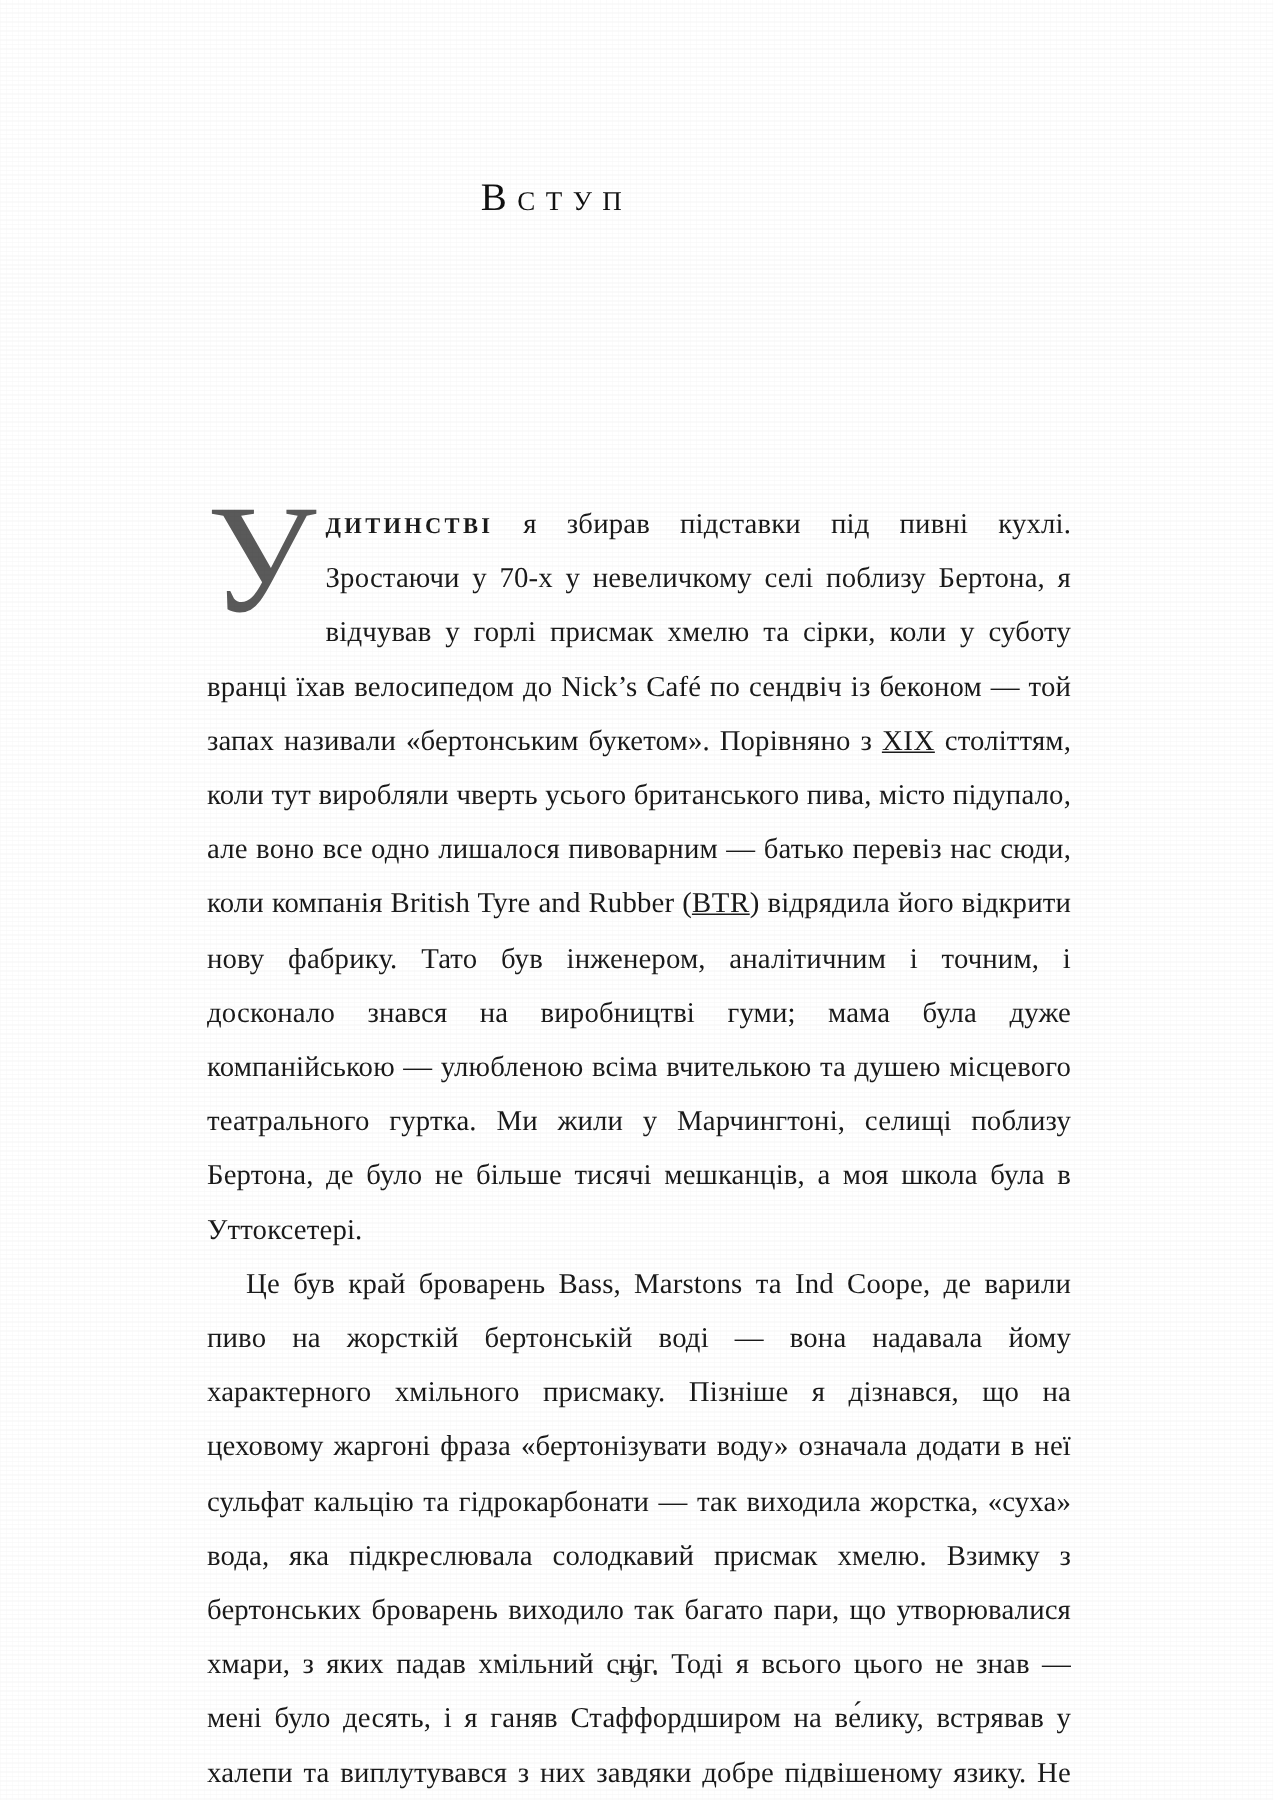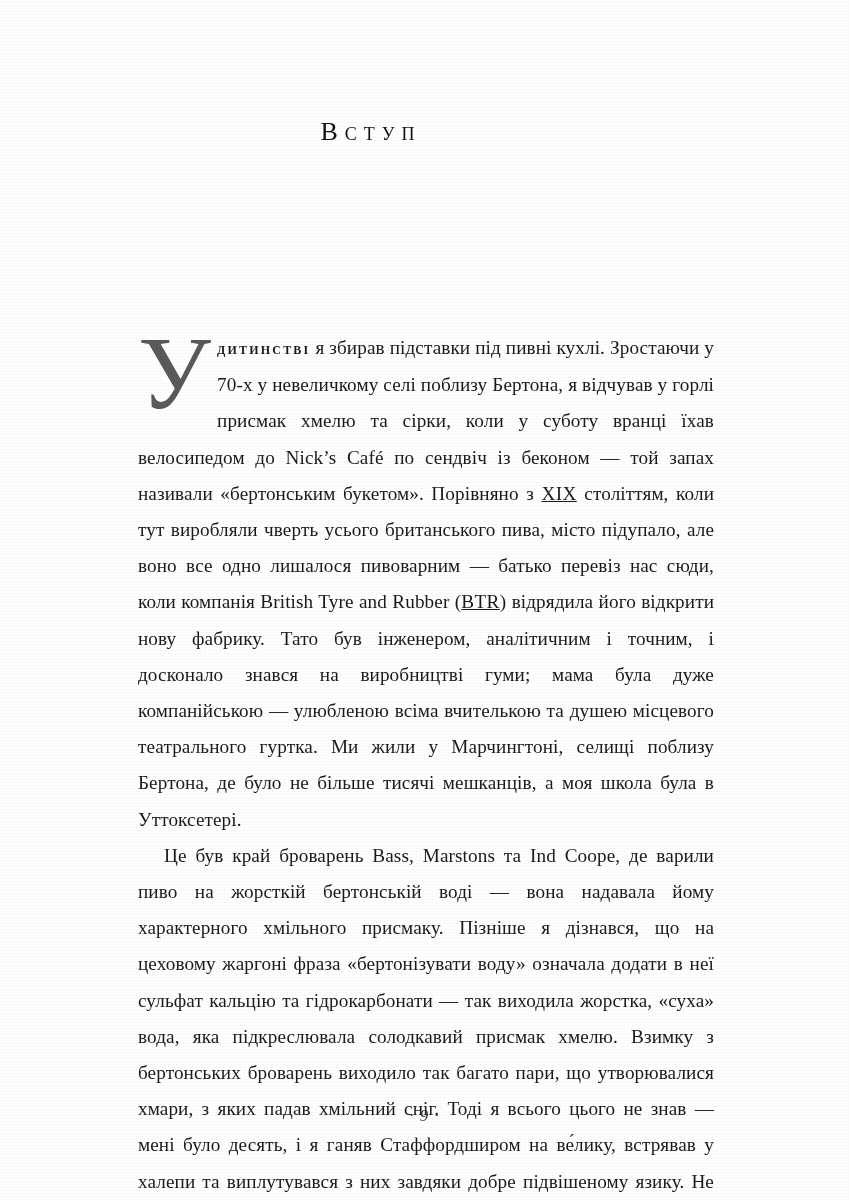--- a/index.html
+++ b/index.html
@@ -82,21 +82,21 @@
     color: #5a5a5a;
     margin: 2px 6px 0 0;
     padding: 0;
     font-weight: 400;
   }
 
   .lead-in {
     font-weight: 700;
     font-variant: small-caps;
     letter-spacing: 2.2px;
-    font-size: 17px;
+    font-size: 21px;
   }
 
   .smallcaps {
     font-variant: small-caps;
     letter-spacing: .4px;
     text-decoration: underline;
   }
 
   
   .folio {

